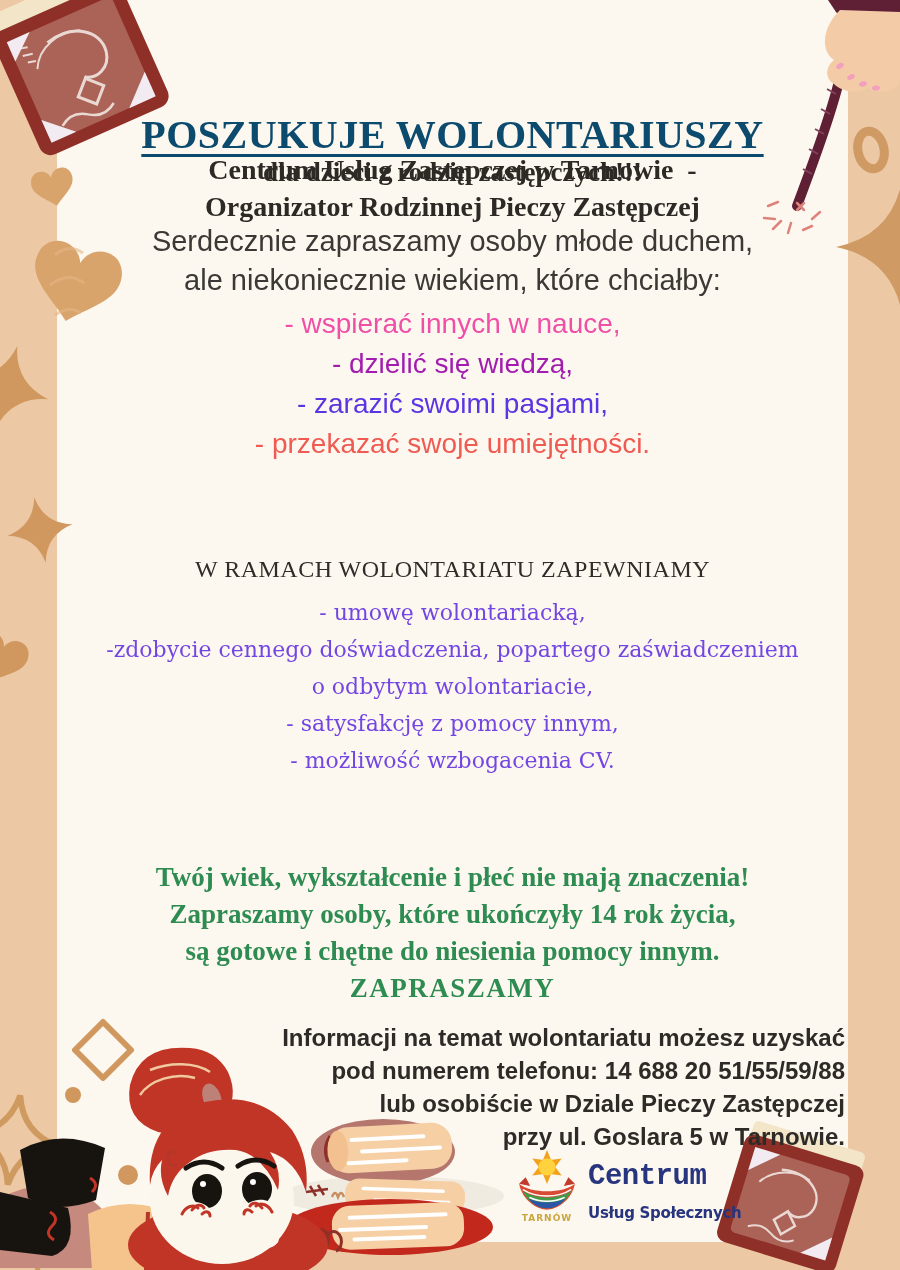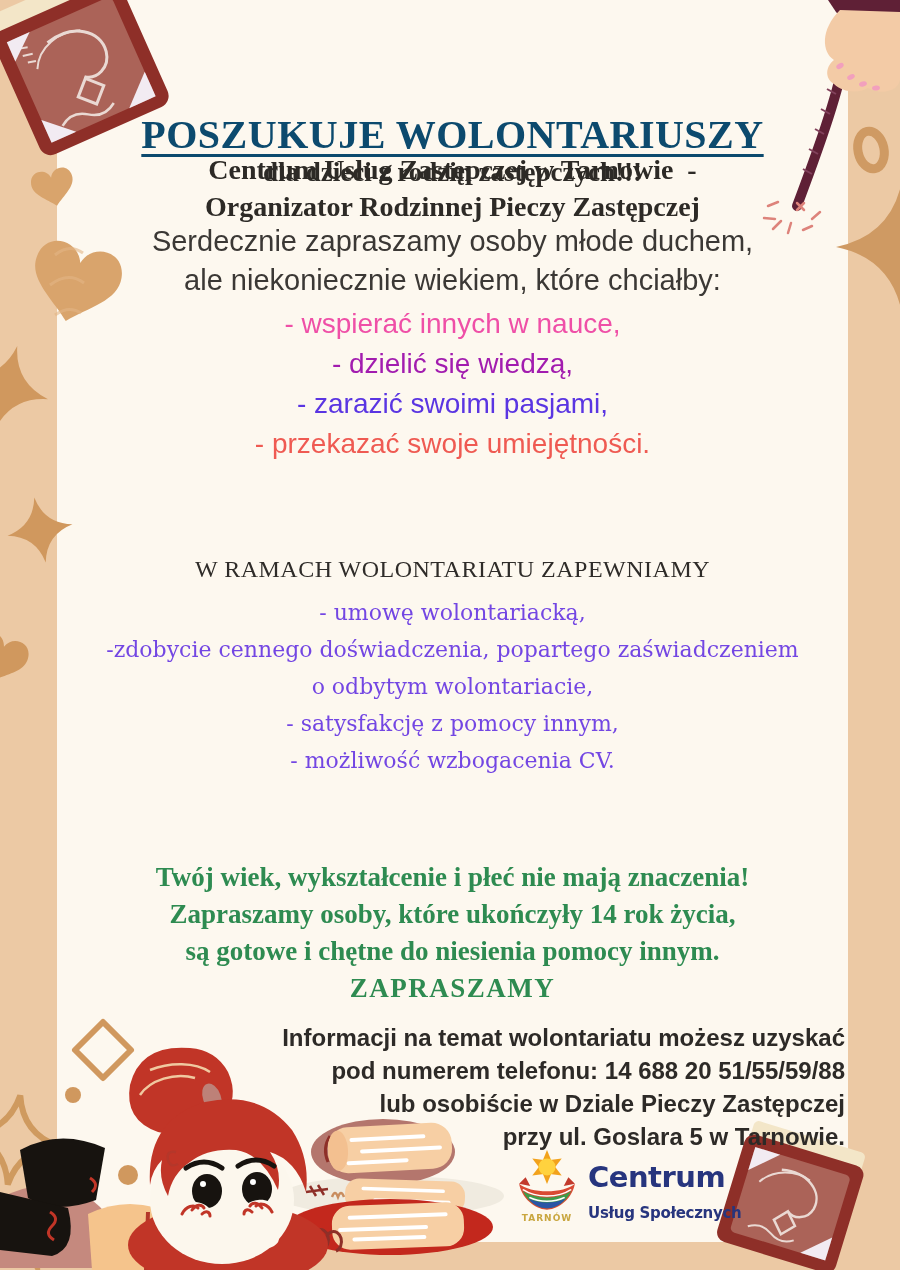--- a/index.html
+++ b/index.html
@@ -236,17 +236,17 @@
   <div class="contact">
 
   <div>Informacji na temat wolontariatu możesz uzyskać</div>
       <div>pod numerem telefonu: 14 688 20 51/55/59/88</div>
       <div>lub osobiście w Dziale Pieczy Zastępczej</div>
       <div>przy ul. Goslara 5 w Tarnowie.</div>
     </div>
 
   <div class="logo">
     <div class="logo-text">
-      <div class="logo-name" style="color: rgb(39, 53, 126);">Centrum</div>
+      <div class="logo-name" style="color: rgb(39, 53, 126); font-family: Liberation Mono, monospace;">Centrum</div>
       <div class="logo-sub" style="color: rgb(39, 53, 126); margin-top: 12px;">Usług Społecznych</div>
     </div>
   </div>
 </div>
 
 </body></html>

